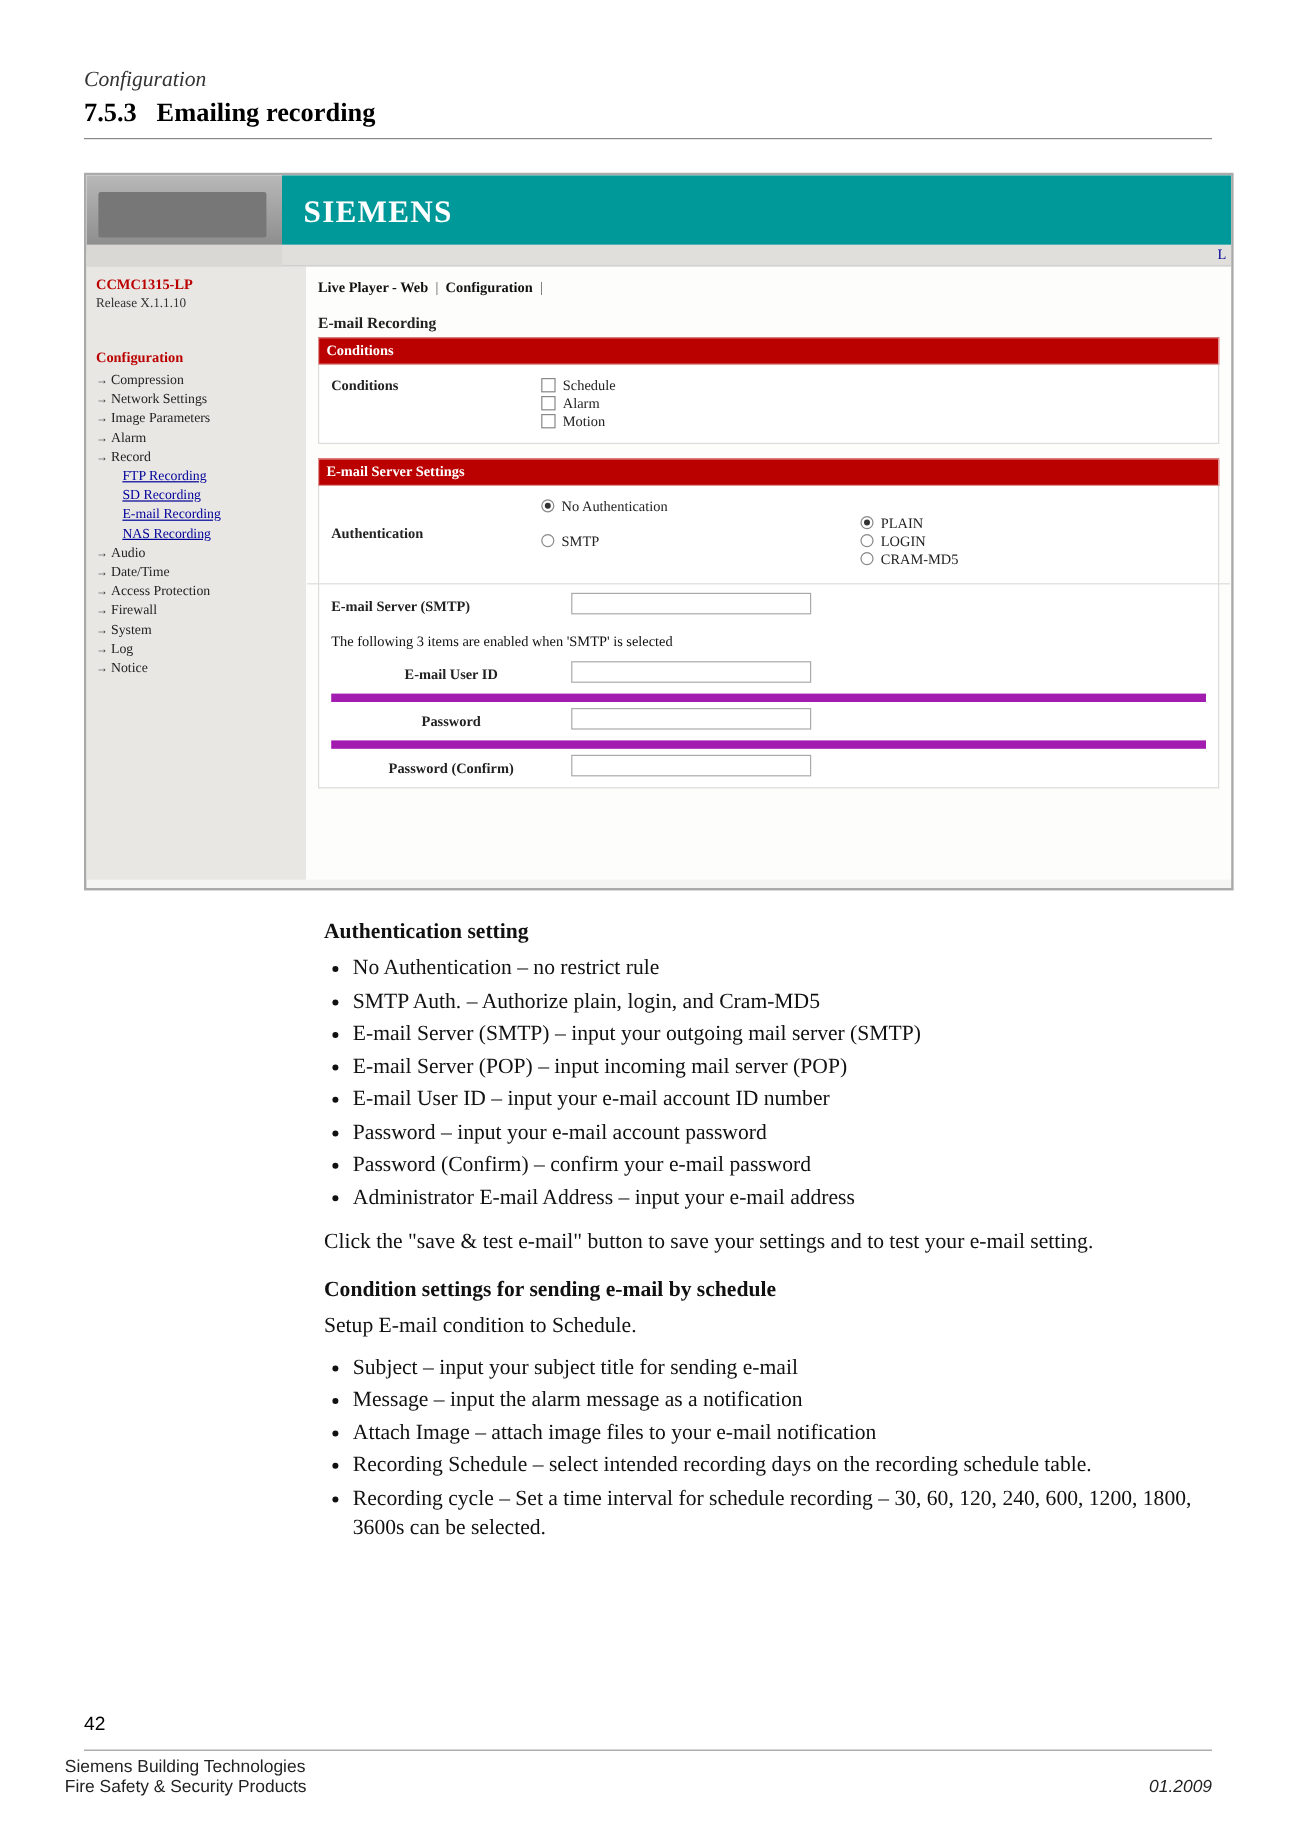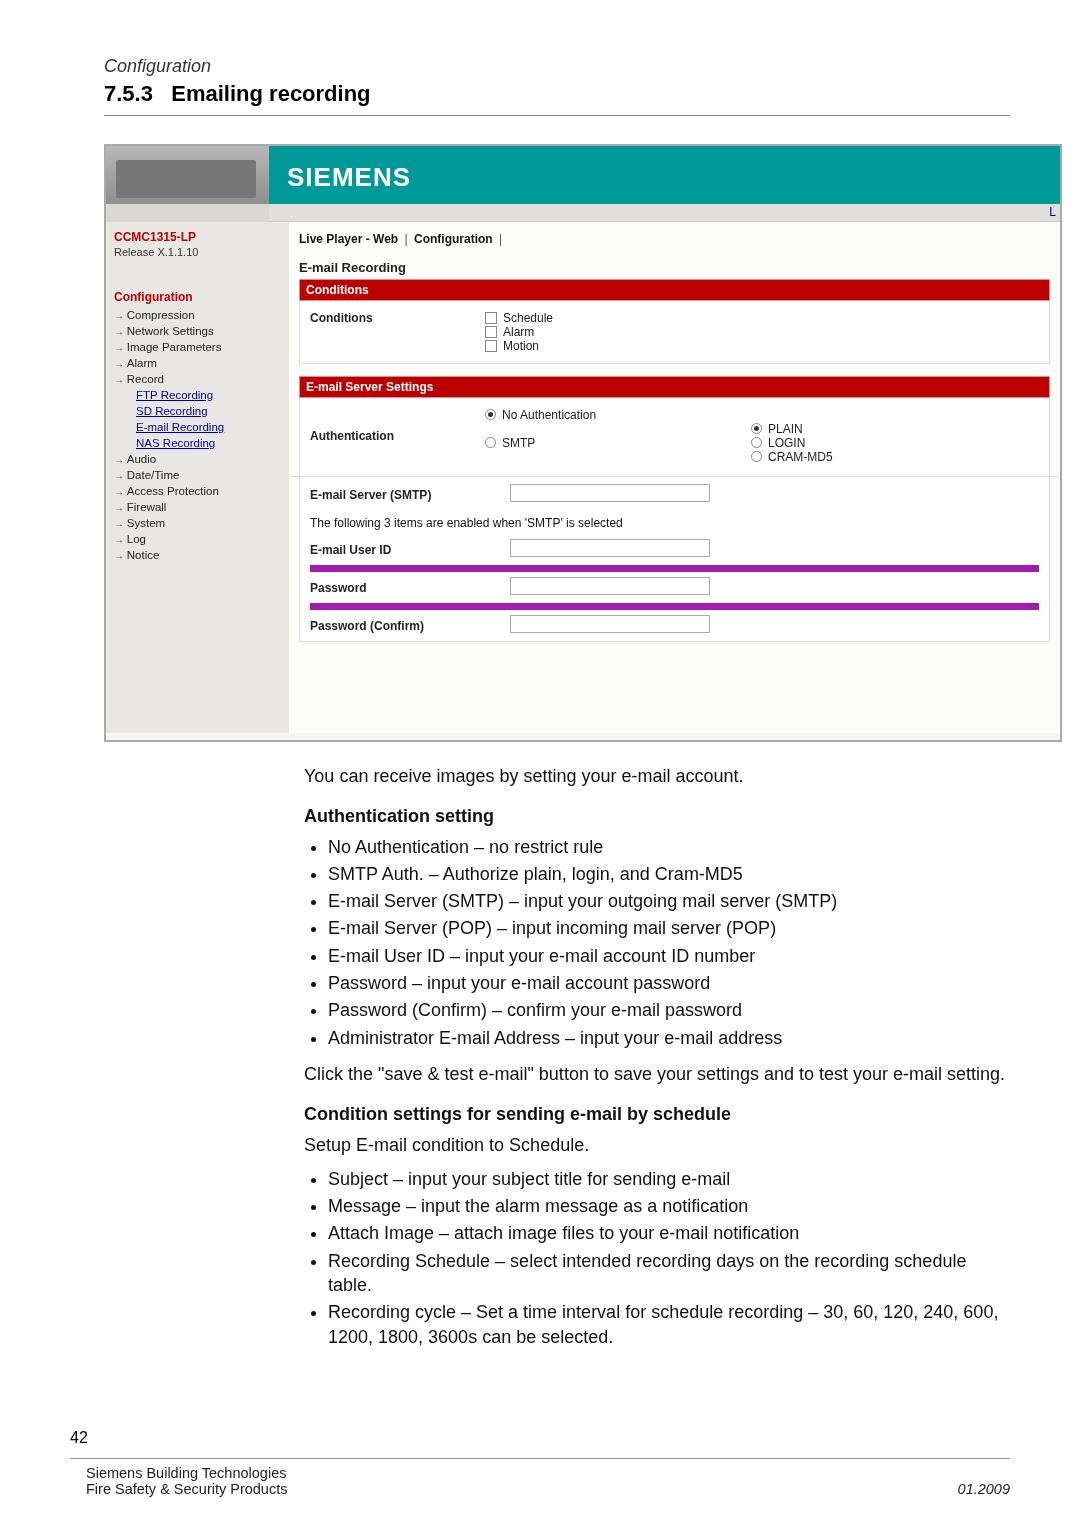--- a/index.html
+++ b/index.html
@@ -5,21 +5,22 @@
   * { box-sizing: border-box; margin: 0; padding: 0; }
   body {
     width: 1080px;
     height: 1527px;
     background: #ffffff;
     font-family: Arial, Helvetica, sans-serif;
     color: #000;
     position: relative;
   }
   .page {
-    padding: 56px 70px 40px 104px;
+    padding: 56px 70px 40px 70px;
+    font-family: Liberation Serif, serif;
   }
   .config-label {
     font-style: italic;
     font-size: 18px;
     color: #333;
     margin-bottom: 4px;
   }
   .sect-title {
     font-weight: bold;
     font-size: 22px;
@@ -160,21 +161,21 @@
     font-size:16px;
   }
   .footer-line{
     position:absolute;
     left:70px; right:70px;
     bottom:68px;
     border-top:1px solid #999;
   }
   .footer {
     position:absolute;
-    left:86px; right:70px;
+    left:54px; right:70px;
     bottom:30px;
     font-size:14.5px;
     color:#222;
     margin-top:48px;
   }
   .footer .date{ position:absolute; right:0; bottom:0;font-style:italic;}
 </style>
 </head>
 <body>
 
@@ -262,41 +263,40 @@
             </div>
           </div>
           <div class="divline"></div>
           <div style="padding:0 10px;">
             <div class="tbl-row">
               <div class="tbl-lab">E-mail Server (SMTP)</div>
               <div class="tbl-val"><span class="txtin"></span></div>
             </div>
           </div>
           <div class="note-line" style="padding-left:10px;">The following 3 items are enabled when 'SMTP' is selected</div>
-          <div style="padding:0 10px;">
+          <div style="padding:0 10px;text-align:center;">
             <div class="tbl-row">
               <div class="tbl-lab">E-mail User ID</div>
               <div class="tbl-val"><span class="txtin"></span></div>
             </div>
             <div class="tbl-row">
               <div class="tbl-lab">Password</div>
               <div class="tbl-val"><span class="txtin"></span></div>
             </div>
             <div class="tbl-row">
               <div class="tbl-lab">Password (Confirm)</div>
               <div class="tbl-val"><span class="txtin"></span></div>
             </div>
           </div>
         </div>
       </div>
     </div>
   </div>
 
   <div class="body-text">
-    <p>You can receive images by setting your e-mail account.</p>
     <p class="bold">Authentication setting</p>
     <ul>
       <li>No Authentication – no restrict rule</li>
       <li>SMTP Auth. – Authorize plain, login, and Cram-MD5</li>
       <li>E-mail Server (SMTP) – input your outgoing mail server (SMTP)</li>
       <li>E-mail Server (POP) – input incoming mail server (POP)</li>
       <li>E-mail User ID – input your e-mail account ID number</li>
       <li>Password – input your e-mail account password</li>
       <li>Password (Confirm) – confirm your e-mail password</li>
       <li>Administrator E-mail Address – input your e-mail address</li>

